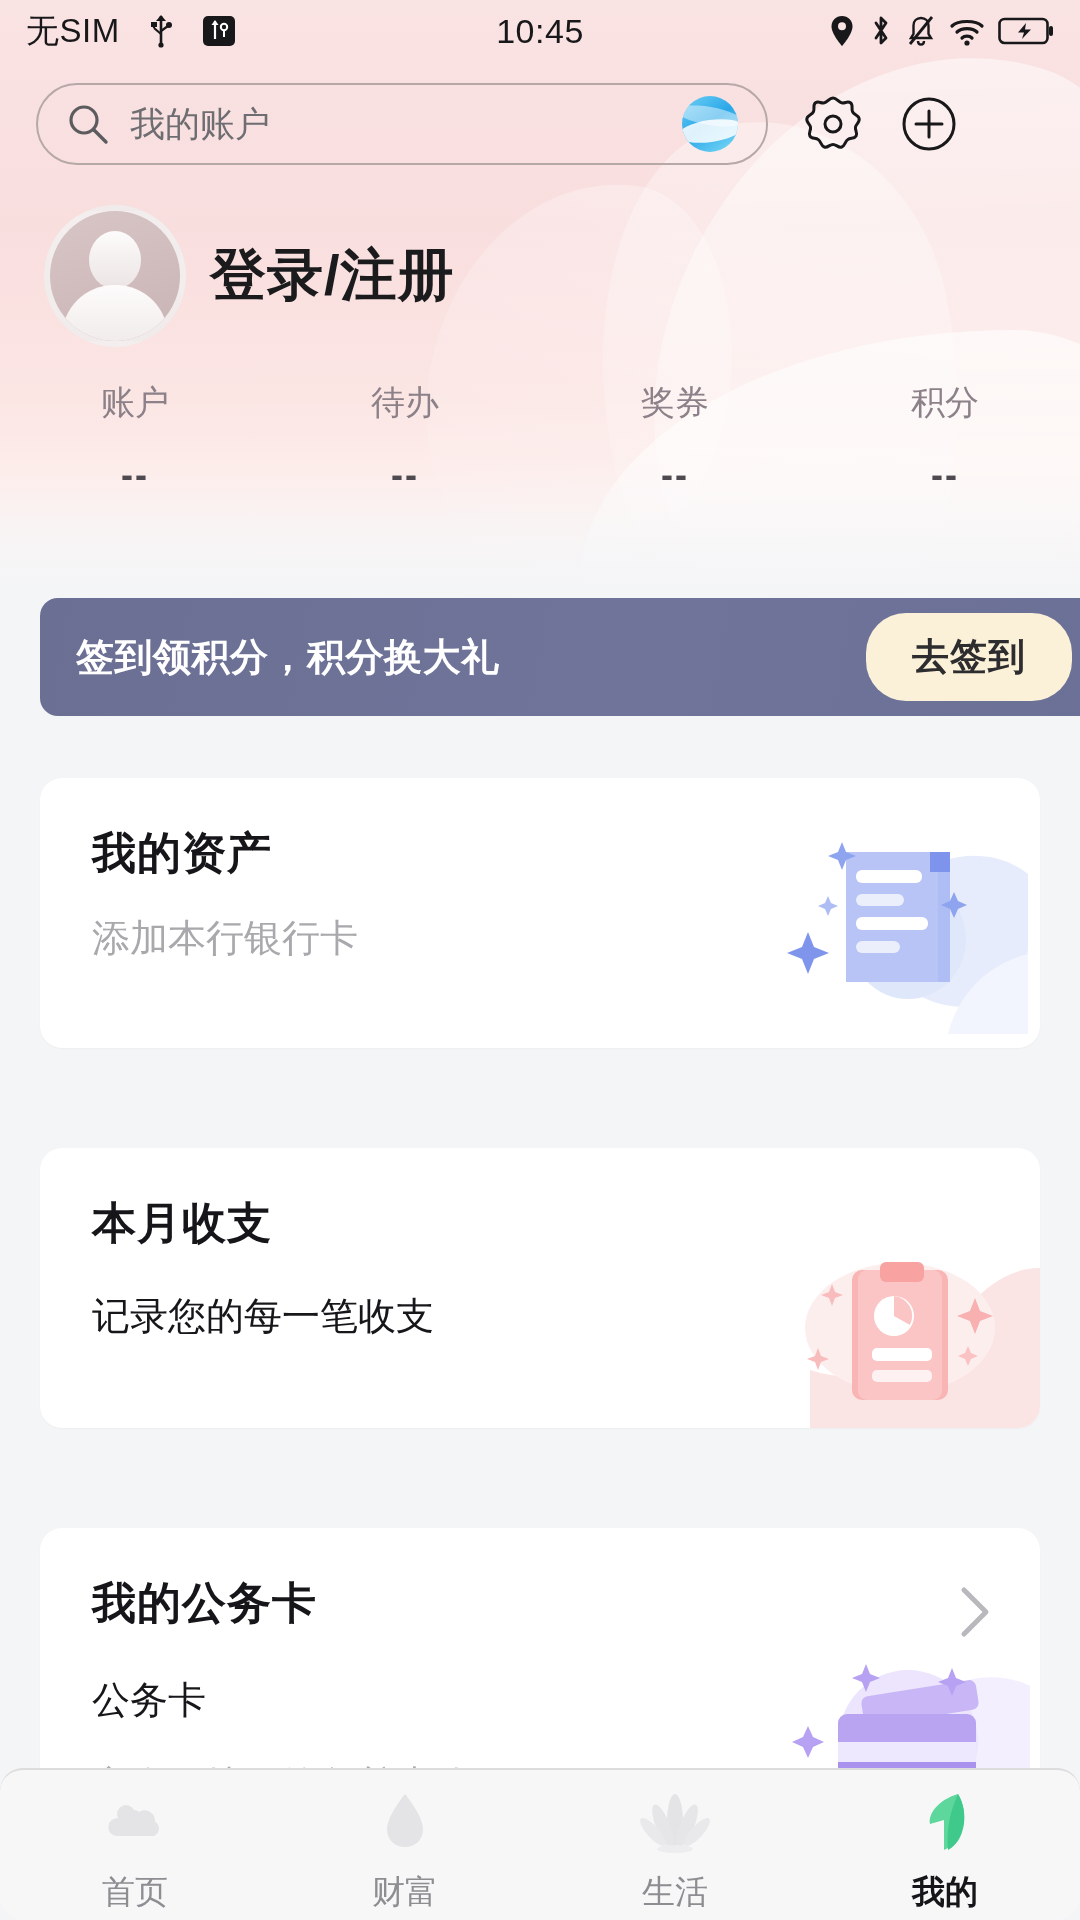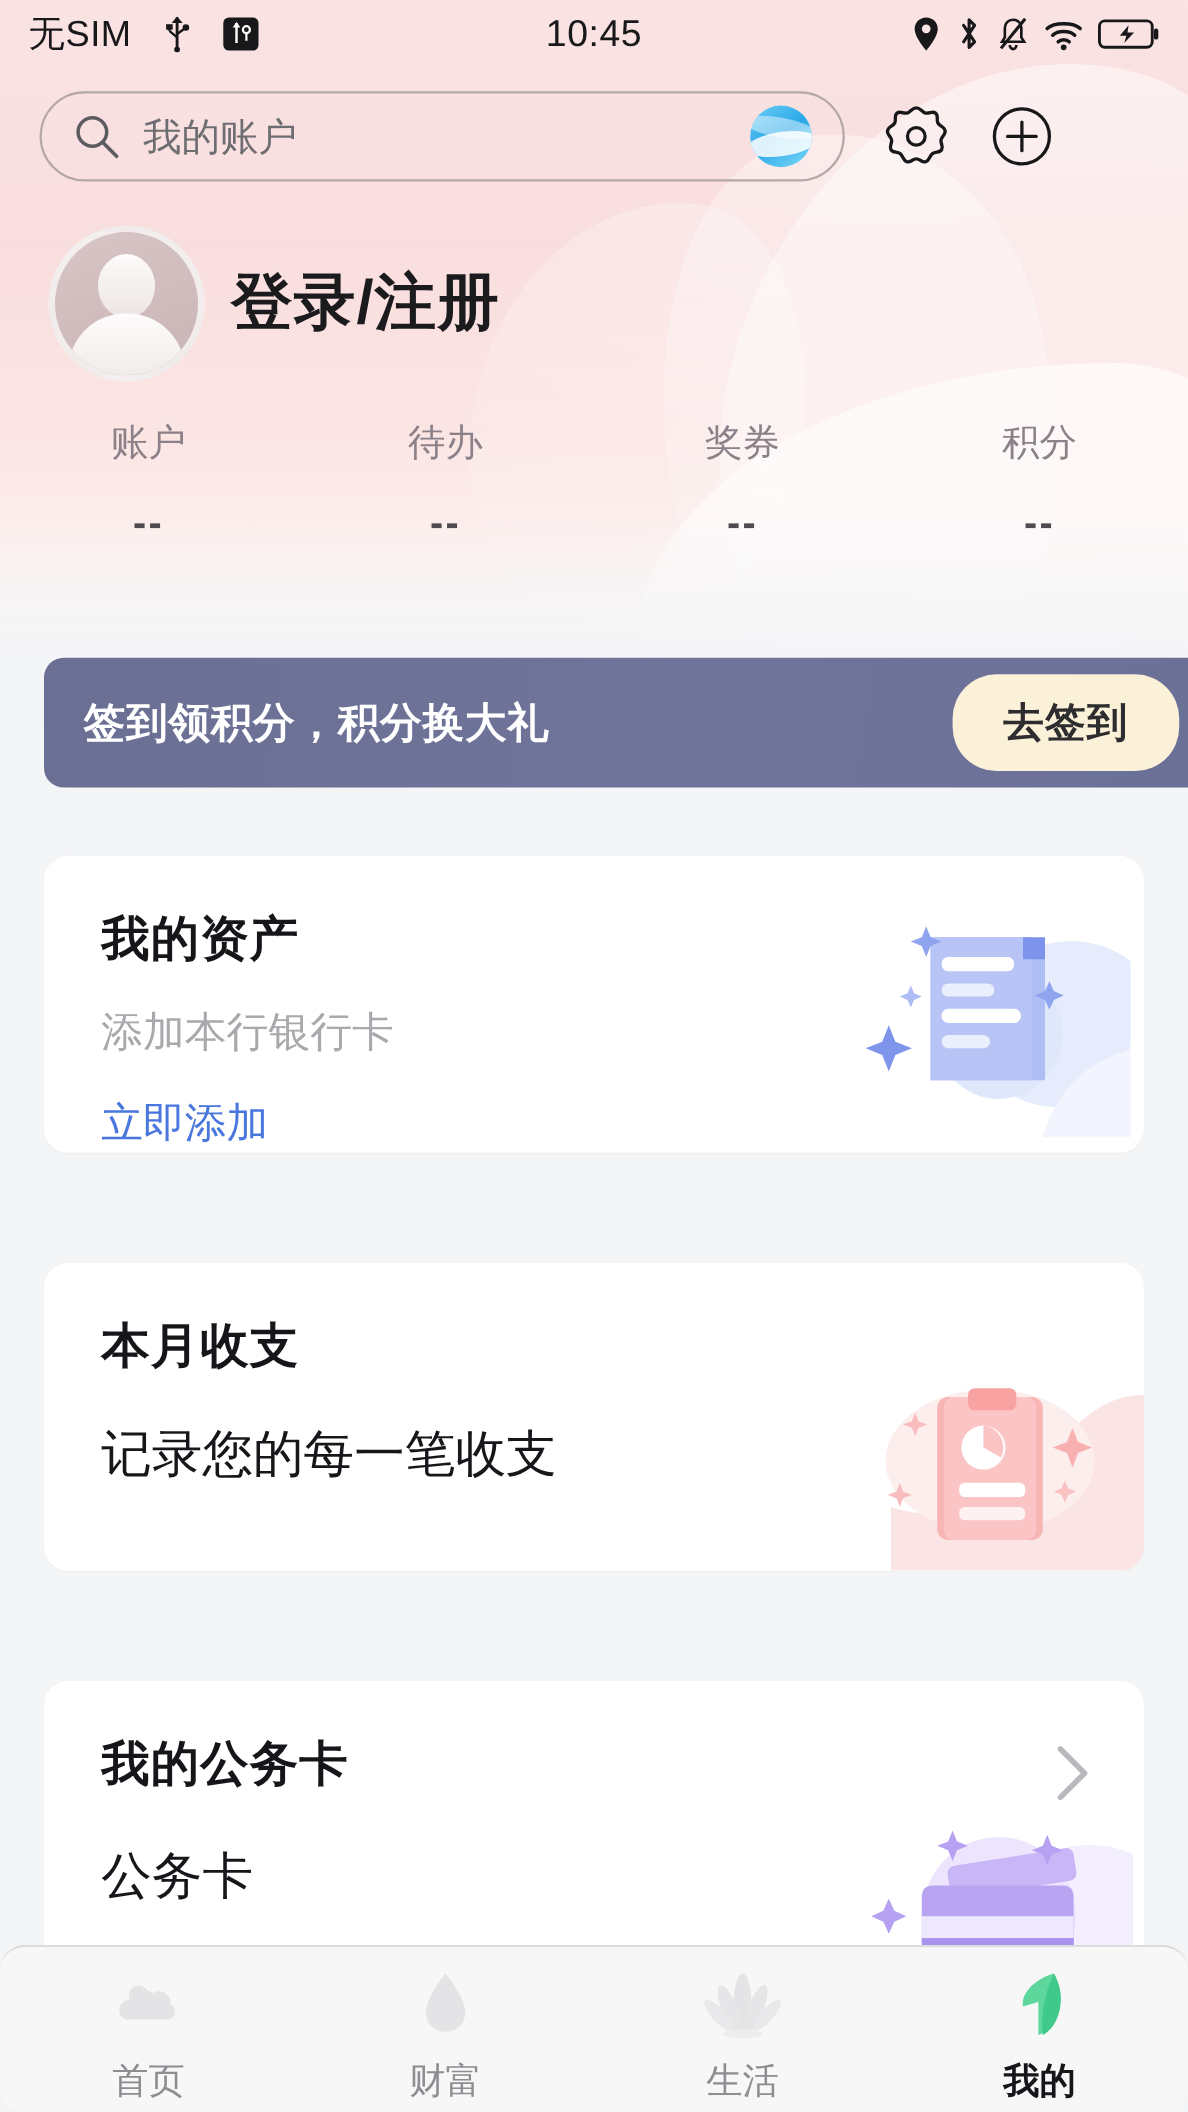--- a/index.html
+++ b/index.html
@@ -106,21 +106,21 @@
   }
 
   
   .card {
     position:absolute; left:40px; width:1000px;
     background:#ffffff; border-radius:22px; overflow:hidden; z-index:5;
     box-shadow:0 1px 2px rgba(30,20,30,.03);
   }
   .card-title { font-size:44px; color:#16161a; font-weight:700; letter-spacing:1px; }
   .card-sub  { font-size:38px; color:#a9a9ad; }
-  .card-sub-dark { font-size:46px; color:#17171b; }
+  .card-sub-dark { font-size:38px; color:#17171b; }
   .card-link { font-size:38px; color:#4a77dd; }
   .card-arrow { position:absolute; right:46px; top:56px; }
 
   .c-assets  { top:778px; height:270px; }
   .c-income  { top:1148px; height:280px; }
   .c-gov     { top:1528px; height:300px; }
   .card-pad { padding:46px 0 0 52px; position:relative; }
 
   .art { position:absolute; pointer-events:none; }
 
@@ -247,21 +247,20 @@
 
   <div class="banner">
     <span class="banner-txt">签到领积分，积分换大礼</span>
     <button class="banner-btn">去签到</button>
   </div>
 
   <div class="card c-assets">
     <div class="card-pad">
       <div class="card-title">我的资产</div>
       <div class="card-sub" style="margin-top:30px">添加本行银行卡</div>
-      <div class="card-link" style="margin-top:32px">立即添加</div>
     </div>
     <svg class="art" style="right:12px; top:26px;" width="250" height="230" viewBox="0 0 250 230">
       <path d="M250 70 C200 30 120 60 105 115 C90 170 150 215 210 200 C240 192 250 170 250 140 Z" fill="#e6ecfc"></path>
       <path d="M250 150 C210 160 180 190 170 230 L250 230 Z" fill="#f2f5fd"></path>
       <ellipse cx="130" cy="135" rx="58" ry="60" fill="#dfe7fb"></ellipse>
       <path d="M68 48 L160 48 L172 62 L172 178 L68 178 Z" fill="#aebdf3"></path>
       <path d="M68 48 L160 48 L160 178 L68 178 Z" fill="#b7c4f5"></path>
       <path d="M152 48 L172 48 L172 68 L152 68 Z" fill="#7e94ec"></path>
       <rect x="78" y="66" width="66" height="13" rx="6" fill="#ffffff"></rect>
       <rect x="78" y="90" width="48" height="12" rx="6" fill="#ffffff" opacity=".72"></rect>

